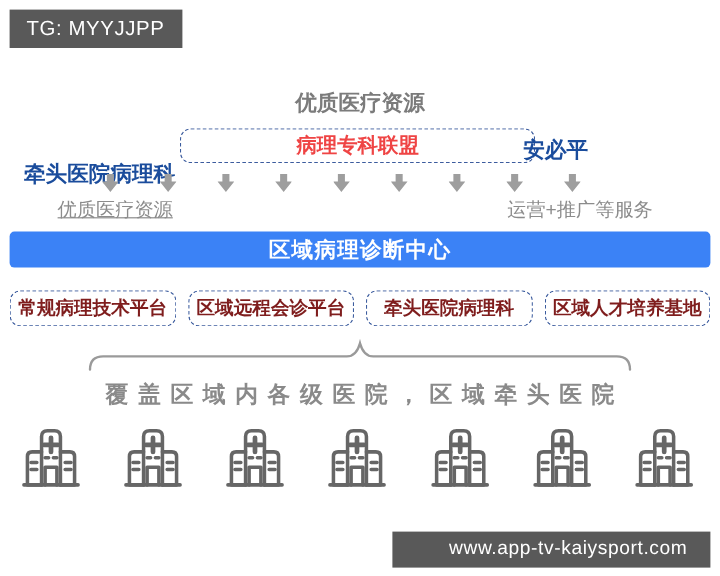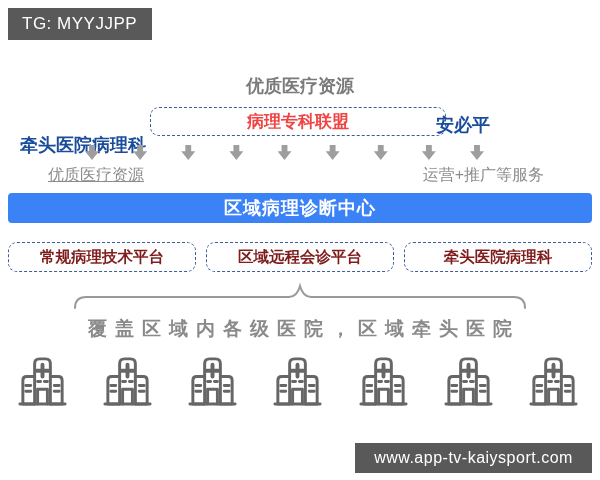--- a/index.html
+++ b/index.html
@@ -2,21 +2,21 @@
 <html><head>
 <meta charset="utf-8">
 <style>
   html,body{margin:0;padding:0;background:#fff;}
   .page{
     position:relative;width:600px;height:480px;background:#ffffff;overflow:hidden;
     font-family:"Liberation Sans","DejaVu Sans",sans-serif;
   }
   .badge{
     position:absolute;background:#595959;color:#fff;display:flex;align-items:center;
-    font-size:17px;letter-spacing:0.5px;
+    font-size:17px;letter-spacing:0.5px;padding-left:28px;
   }
   .badge.top{left:8px;top:8px;width:130px;height:32px;padding-left:14px;}
   .badge.bottom{right:8px;top:443px;width:237px;height:30px;justify-content:center;font-size:16px;}
   .main-title{
     position:absolute;top:74px;left:0;width:100%;text-align:center;
     color:#7b7b7b;font-weight:700;font-size:18px;
   }
   .partner-left{position:absolute;left:20px;top:113px;color:#1A4C9C;font-weight:800;font-size:18px;margin-top:20px;}
   .partner-right{position:absolute;left:436px;top:113px;color:#1A4C9C;font-weight:800;font-size:18px;}
   .alliance-box{
@@ -90,20 +90,21 @@
 
   <div class="flow-label left">优质医疗资源</div>
   <div class="flow-label right">运营+推广等服务</div>
 
   <div class="banner">区域病理诊断中心</div>
 
   <div class="platforms-row">
     <div class="platform-box">常规病理技术平台</div>
     <div class="platform-box">区域远程会诊平台</div>
     <div class="platform-box">牵头医院病理科</div>
+    <div class="platform-box">区域人才培养基地</div>
   </div>
 
   <div class="brace-wrap">
     <svg width="460" height="30" viewBox="0 0 460 30">
       <path d="M5,27 Q5,16 16,16 L219,16 Q227,16 230,5 Q233,16 241,16 L444,16 Q455,16 455,27" fill="none" stroke="#9a9a9a" stroke-width="2" stroke-linecap="round"></path>
     </svg>
   </div>
 
   <div class="coverage-text">覆盖区域内各级医院，区域牵头医院</div>
 

